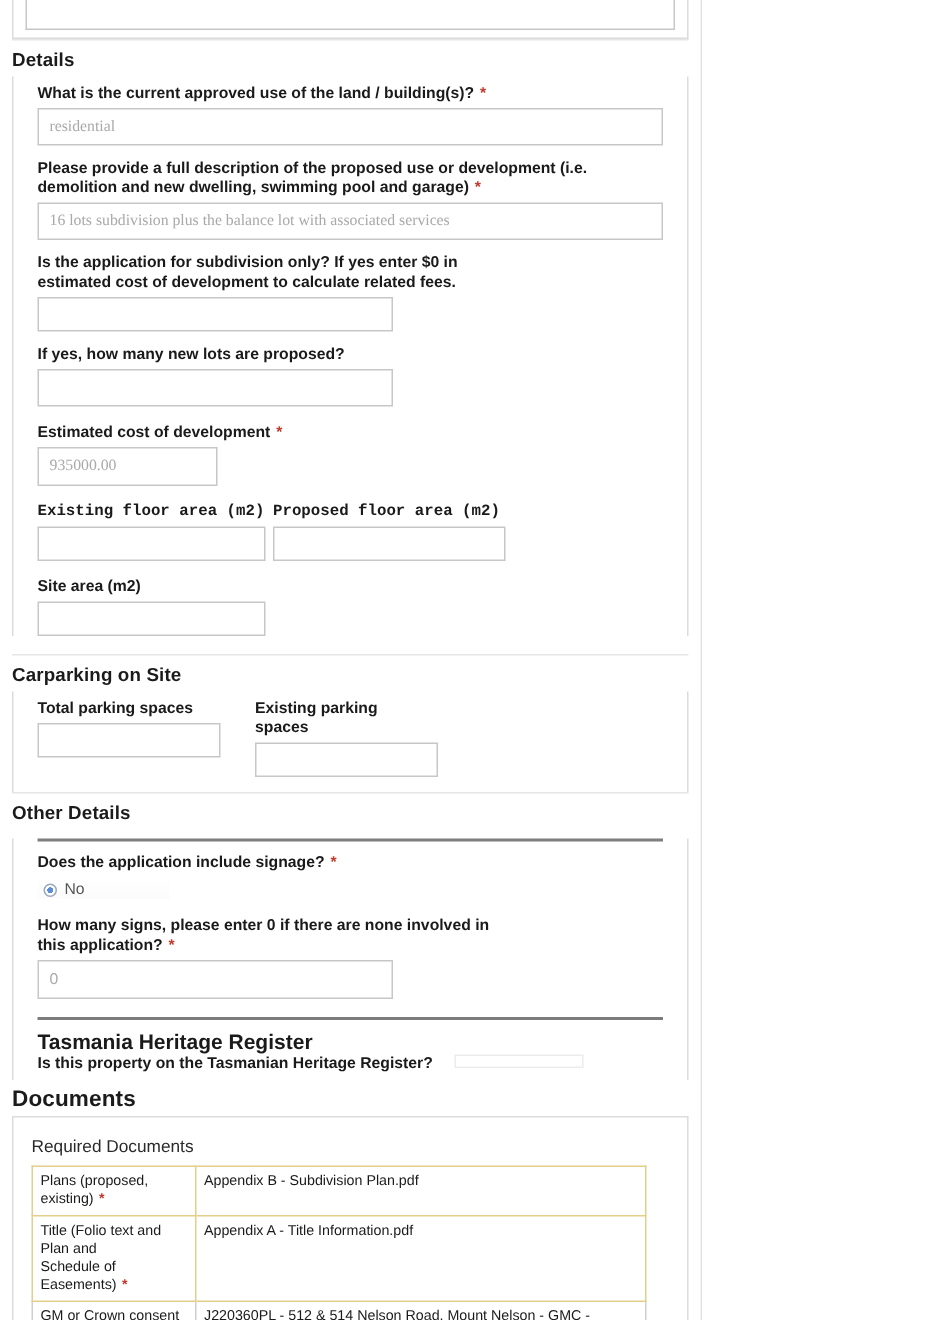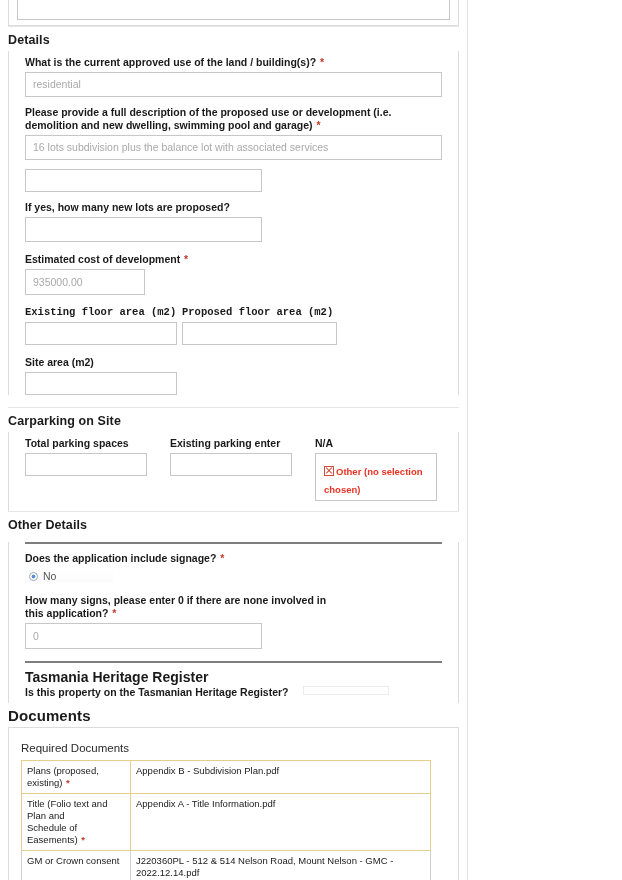--- a/index.html
+++ b/index.html
@@ -88,21 +88,21 @@
     background: #fff;
     box-sizing: border-box;
     height: 23px;
     line-height: 21px;
     font-size: 10.5px;
     color: #a9a9a9;
     padding: 0 7px;
     overflow: hidden;
     white-space: nowrap;
   }
-  .tbox.tall { height: 25px; line-height: 23px; }
+  .tbox.tall { height: 25px; line-height: 23px; font-family: Liberation Serif, serif; }
   .tbox.full { width: 100%; }
   .tbox.w237 { width: 237px; }
   .tbox.w120 { width: 120px; }
   .tbox.w152 { width: 152px; }
   .tbox.w155 { width: 155px; }
   .tbox.blank { color: transparent; }
 
   .row2 { display: flex; gap: 0; font-family: Liberation Mono, monospace; }
   .row2 .col { }
 
@@ -265,20 +265,24 @@
         <div class="field-label"><span>What is the current approved use of the land / building(s)?</span><span class="req"> *</span></div>
         <div class="tbox full tall">residential</div>
       </div>
 
       <div class="field">
         <div class="field-label"><span>Please provide a full description of the proposed use or development (i.e. demolition and new dwelling, swimming pool and garage)</span><span class="req"> *</span></div>
         <div class="tbox full tall">16 lots subdivision plus the balance lot with associated services</div>
       </div>
 
       <div class="field">
+        <div class="field-label">
+          <div>Is the application for subdivision only? If yes enter $0 in</div>
+          <div>estimated cost of development to calculate related fees.</div>
+        </div>
         <div class="tbox w237 blank"></div>
       </div>
 
       <div class="field" style="margin-bottom:11px">
         <div class="field-label">If yes, how many new lots are proposed?</div>
         <div class="tbox w237 blank" style="height:25px"></div>
       </div>
 
       <div class="field" style="margin-bottom:11px">
         <div class="field-label"><span>Estimated cost of development</span><span class="req"> *</span></div>
@@ -309,28 +313,22 @@
     <div class="sec-title">Carparking on Site</div>
 
     <div class="panel">
       <div style="height:5px"></div>
       <div class="cp-row">
         <div class="cp-col c1">
           <div class="field-label">Total parking spaces</div>
           <div class="tbox blank" style="width:122px;height:23px"></div>
         </div>
         <div class="cp-col c2">
-          <div class="field-label">Existing parking enter</div>
+          <div class="field-label">Existing parking spaces</div>
           <div class="tbox blank" style="width:122px;height:23px"></div>
-        </div>
-        <div class="cp-col c3">
-          <div class="field-label">N/A</div>
-          <div class="na-box">
-            <span class="brokenimg"></span><span class="na-text">Other (no selection chosen)</span>
-          </div>
         </div>
       </div>
       <div style="height:10px"></div>
     </div>
 
     <div class="thin-rule"></div>
 
     <div class="sec-title">Other Details</div>
 
     <div class="panel">

